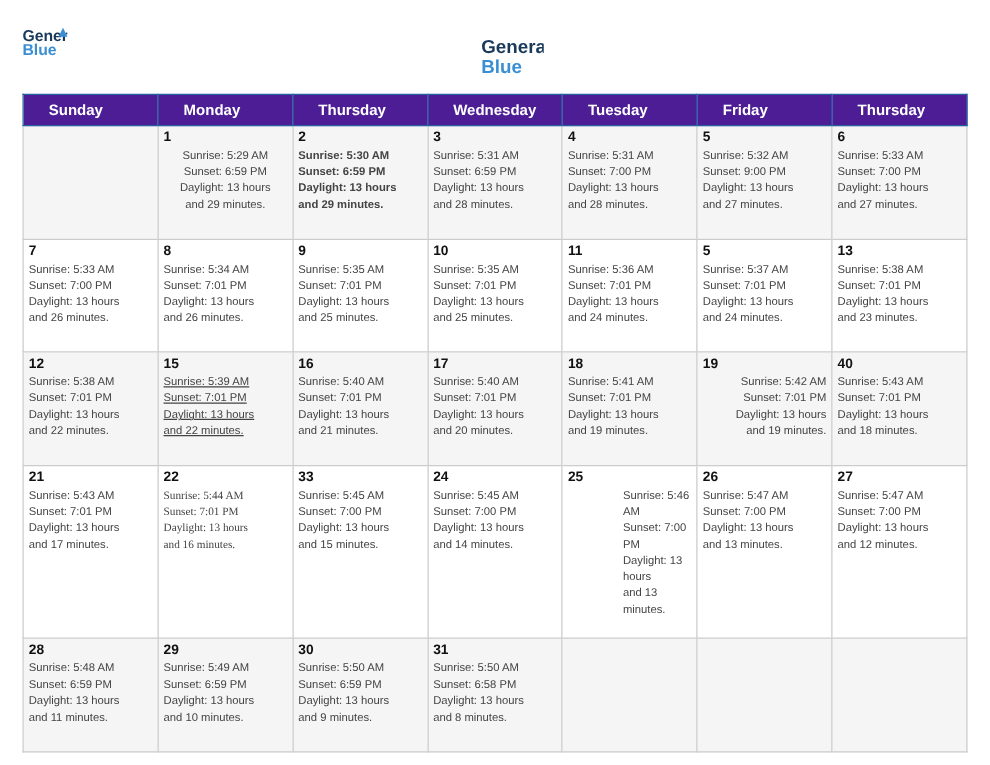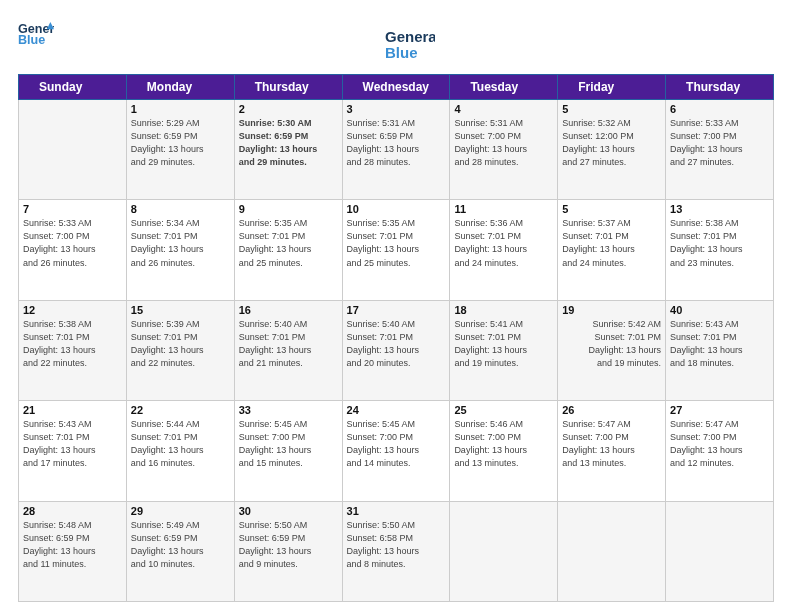--- a/index.html
+++ b/index.html
@@ -131,21 +131,21 @@
           <th>Tuesday</th>
           <th>Friday</th>
           <th>Thursday</th>
         </tr>
     </thead>
     <tbody id="calendar-body">
     <tr>
           <td class="empty-cell"></td>
           <td>
             <span class="day-number">1</span>
-            <div class="day-info" style="white-space: pre-line;">Sunrise: 5:29 AM
+            <div class="day-info" style="white-space: pre-line; text-align: center;">Sunrise: 5:29 AM
 Sunset: 6:59 PM
 Daylight: 13 hours
 and 29 minutes.</div>
           </td>
           <td>
             <span class="day-number">2</span>
             <div class="day-info" style="white-space: pre-line; font-weight: bold;">Sunrise: 5:30 AM
 Sunset: 6:59 PM
 Daylight: 13 hours
 and 29 minutes.</div>
@@ -160,21 +160,21 @@
           <td>
             <span class="day-number">4</span>
             <div class="day-info" style="white-space: pre-line;">Sunrise: 5:31 AM
 Sunset: 7:00 PM
 Daylight: 13 hours
 and 28 minutes.</div>
           </td>
           <td>
             <span class="day-number">5</span>
             <div class="day-info" style="white-space: pre-line;">Sunrise: 5:32 AM
-Sunset: 12:00 PM
+Sunset: 9:00 PM
 Daylight: 13 hours
 and 27 minutes.</div>
           </td>
           <td>
             <span class="day-number">6</span>
             <div class="day-info" style="white-space: pre-line;">Sunrise: 5:33 AM
 Sunset: 7:00 PM
 Daylight: 13 hours
 and 27 minutes.</div>
           </td>
@@ -233,21 +233,21 @@
         <tr>
           <td>
             <span class="day-number">12</span>
             <div class="day-info" style="white-space: pre-line;">Sunrise: 5:38 AM
 Sunset: 7:01 PM
 Daylight: 13 hours
 and 22 minutes.</div>
           </td>
           <td>
             <span class="day-number">15</span>
-            <div class="day-info" style="white-space: pre-line;">Sunrise: 5:39 AM
+            <div class="day-info" style="white-space: pre-line; text-decoration: underline;">Sunrise: 5:39 AM
 Sunset: 7:01 PM
 Daylight: 13 hours
 and 22 minutes.</div>
           </td>
           <td>
             <span class="day-number">16</span>
             <div class="day-info" style="white-space: pre-line;">Sunrise: 5:40 AM
 Sunset: 7:01 PM
 Daylight: 13 hours
 and 21 minutes.</div>
@@ -284,42 +284,42 @@
         <tr>
           <td>
             <span class="day-number">21</span>
             <div class="day-info" style="white-space: pre-line;">Sunrise: 5:43 AM
 Sunset: 7:01 PM
 Daylight: 13 hours
 and 17 minutes.</div>
           </td>
           <td>
             <span class="day-number">22</span>
-            <div class="day-info" style="white-space: pre-line;">Sunrise: 5:44 AM
+            <div class="day-info" style="white-space: pre-line; font-family: Liberation Serif, serif;">Sunrise: 5:44 AM
 Sunset: 7:01 PM
 Daylight: 13 hours
 and 16 minutes.</div>
           </td>
           <td>
             <span class="day-number">33</span>
             <div class="day-info" style="white-space: pre-line;">Sunrise: 5:45 AM
 Sunset: 7:00 PM
 Daylight: 13 hours
 and 15 minutes.</div>
           </td>
           <td>
             <span class="day-number">24</span>
             <div class="day-info" style="white-space: pre-line;">Sunrise: 5:45 AM
 Sunset: 7:00 PM
 Daylight: 13 hours
 and 14 minutes.</div>
           </td>
           <td>
             <span class="day-number">25</span>
-            <div class="day-info" style="white-space: pre-line;">Sunrise: 5:46 AM
+            <div class="day-info" style="white-space: pre-line; margin-left: 44px;">Sunrise: 5:46 AM
 Sunset: 7:00 PM
 Daylight: 13 hours
 and 13 minutes.</div>
           </td>
           <td>
             <span class="day-number">26</span>
             <div class="day-info" style="white-space: pre-line;">Sunrise: 5:47 AM
 Sunset: 7:00 PM
 Daylight: 13 hours
 and 13 minutes.</div>

